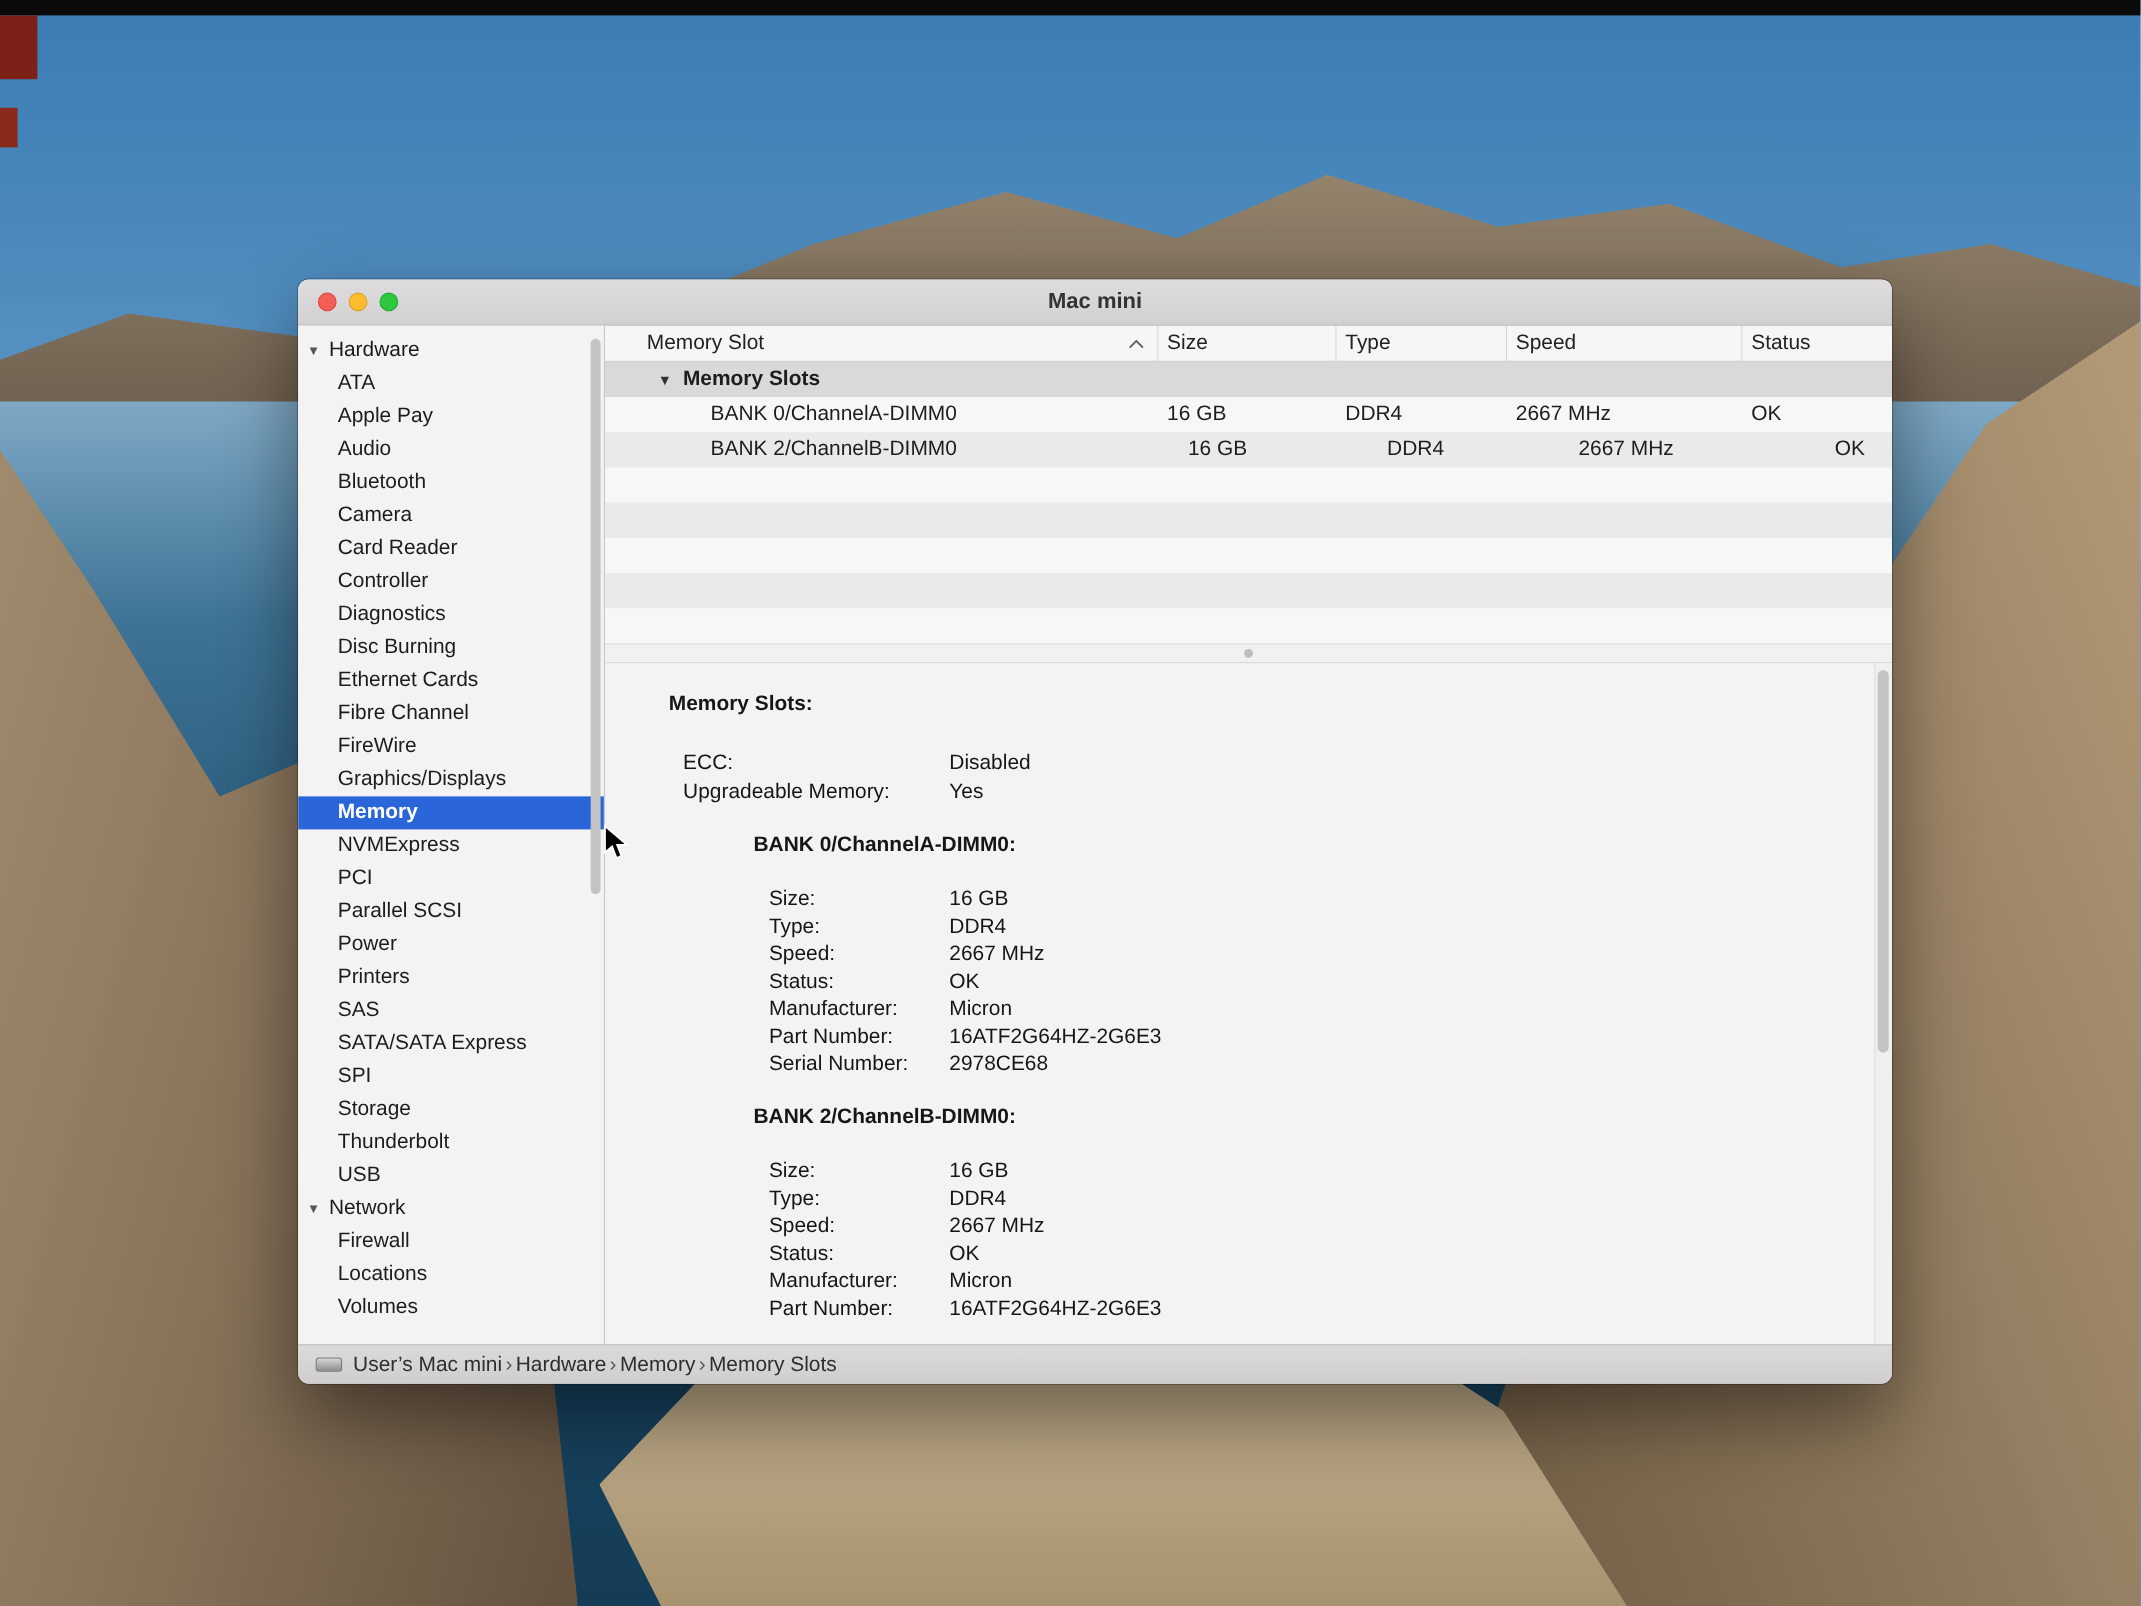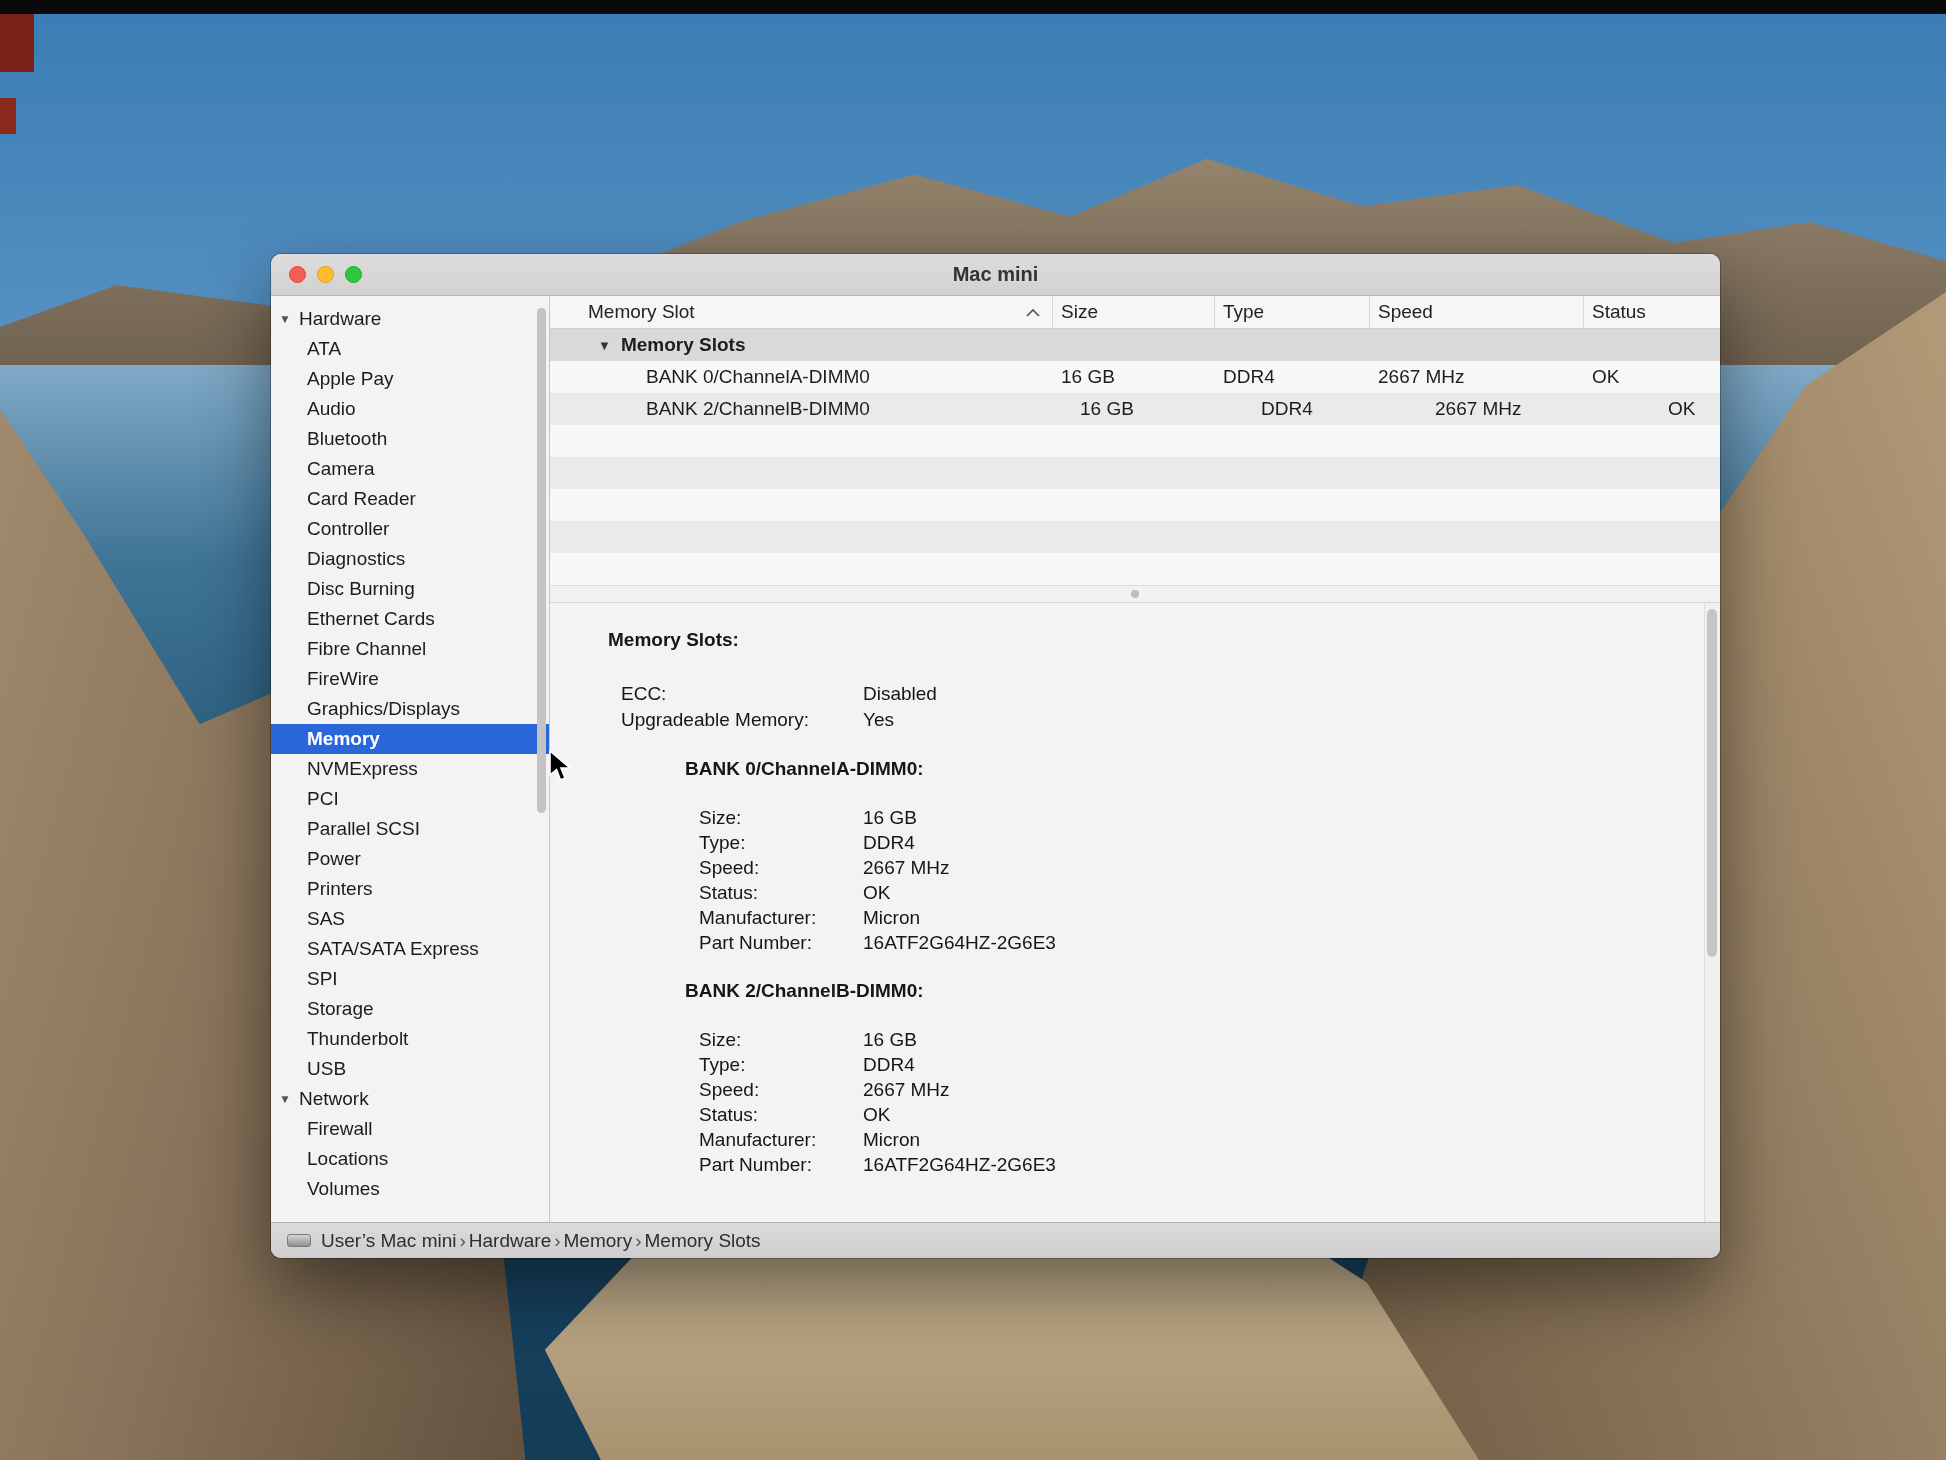--- a/index.html
+++ b/index.html
@@ -258,20 +258,24 @@
               <span>OK</span>
             </div>
           <div class="f-row">
               <span class="lab">Manufacturer:</span>
               <span>Micron</span>
             </div>
           <div class="f-row">
               <span class="lab">Part Number:</span>
               <span>16ATF2G64HZ-2G6E3</span>
             </div>
+          <div class="f-row">
+              <span class="lab">Serial Number:</span>
+              <span>2978CE68</span>
+            </div>
         </div>
 
         <div class="bank">
           <div class="bank-name">BANK 2/ChannelB-DIMM0:</div>
           <div class="f-row">
               <span class="lab">Size:</span>
               <span>16 GB</span>
             </div>
           <div class="f-row">
               <span class="lab">Type:</span>

